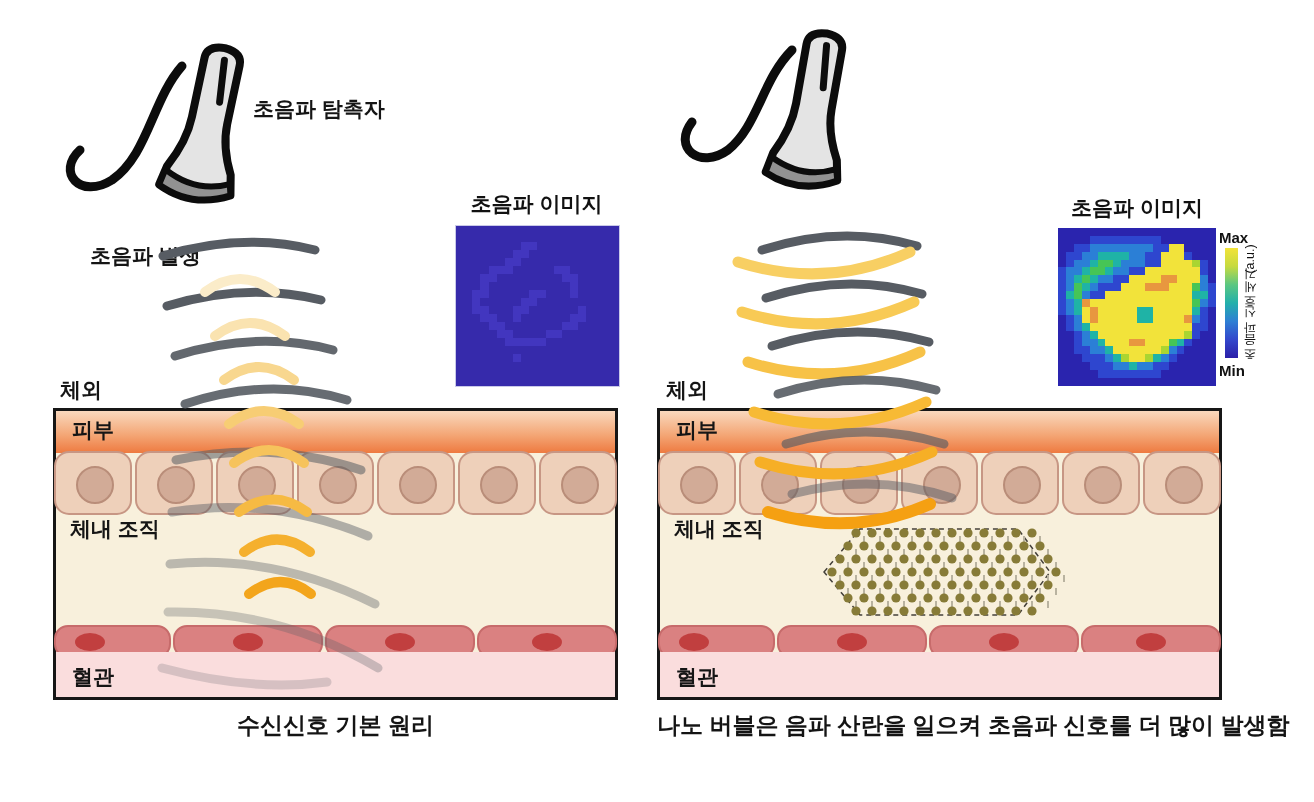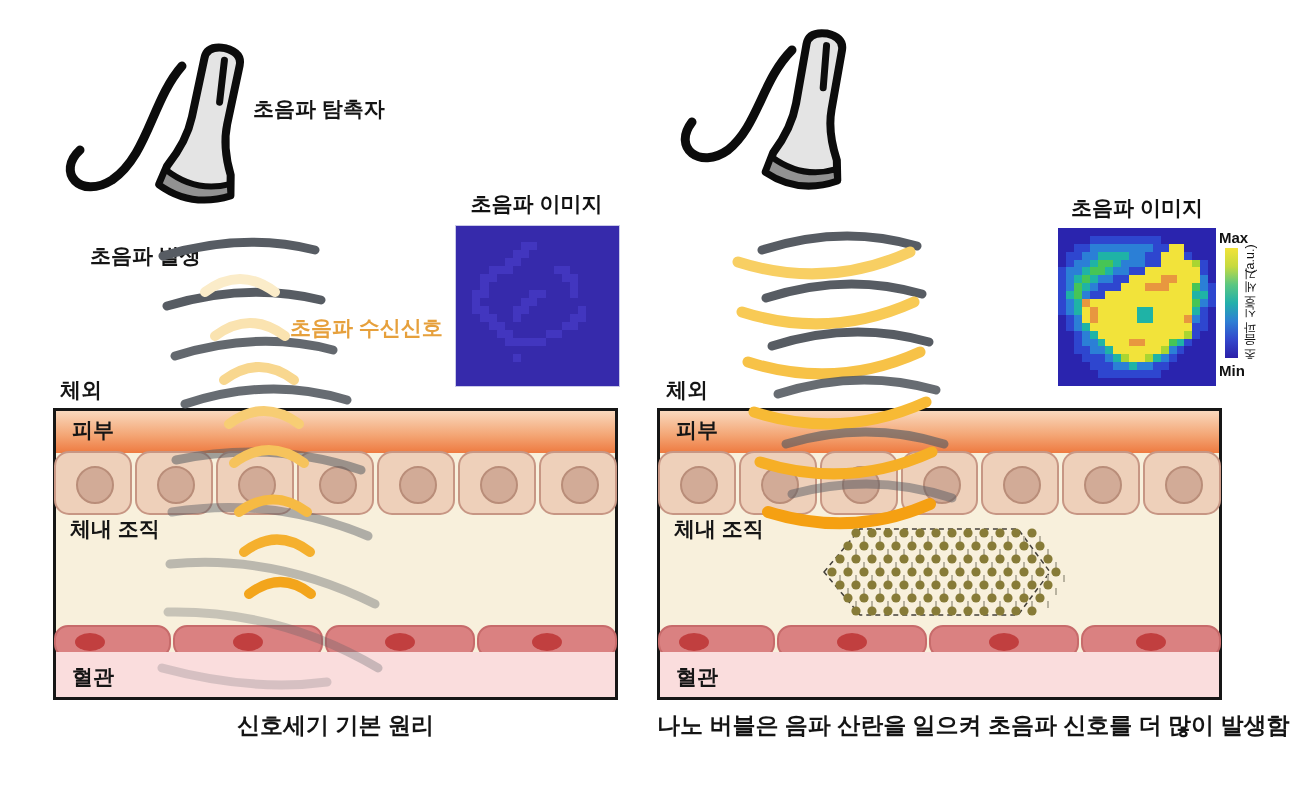--- a/index.html
+++ b/index.html
@@ -44,21 +44,20 @@
 
   #overlay{position:absolute;left:0;top:0;pointer-events:none;}
 </style>
 </head>
 <body>
 
 <div id="canvas">
 
   <div class="abs lbl" style="left:253px;top:95px;">초음파 탐촉자</div>
   <div class="abs lbl" style="left:90px;top:242px;">초음파 발생</div>
-  <div class="abs lbl lbl-orange" style="left:290px;top:314px;">초음파 수신신호</div>
 
   <div class="abs img-title" style="left:455px;top:190px;width:163px;">초음파 이미지</div>
   <div id="us-left" class="pixmap">
       <i style="background: rgb(54, 42, 171);"></i>
       <i style="background: rgb(54, 42, 171);"></i>
       <i style="background: rgb(54, 42, 171);"></i>
       <i style="background: rgb(54, 42, 171);"></i>
       <i style="background: rgb(54, 42, 171);"></i>
       <i style="background: rgb(54, 42, 171);"></i>
       <i style="background: rgb(54, 42, 171);"></i>
@@ -497,21 +496,21 @@
           <i></i>
         </div>
       <div class="vseg" style="flex:1.45;">
           <i></i>
         </div>
     </div>
     <div class="pink-band"></div>
     <div class="abs lbl" style="left:16px;bottom:6px;">혈관</div>
   </div>
 
-  <div class="abs caption" style="left:53px;top:710px;width:565px;">신호세기 기본 원리</div>
+  <div class="abs caption" style="left:53px;top:710px;width:565px;">수신신호 기본 원리</div>
 
   <div class="abs img-title" style="left:1058px;top:194px;width:158px;">초음파 이미지</div>
   <div id="us-right" class="pixmap">
       <i style="background: rgb(42, 36, 174);"></i>
       <i style="background: rgb(42, 36, 174);"></i>
       <i style="background: rgb(42, 36, 174);"></i>
       <i style="background: rgb(42, 36, 174);"></i>
       <i style="background: rgb(42, 36, 174);"></i>
       <i style="background: rgb(42, 36, 174);"></i>
       <i style="background: rgb(42, 36, 174);"></i>

